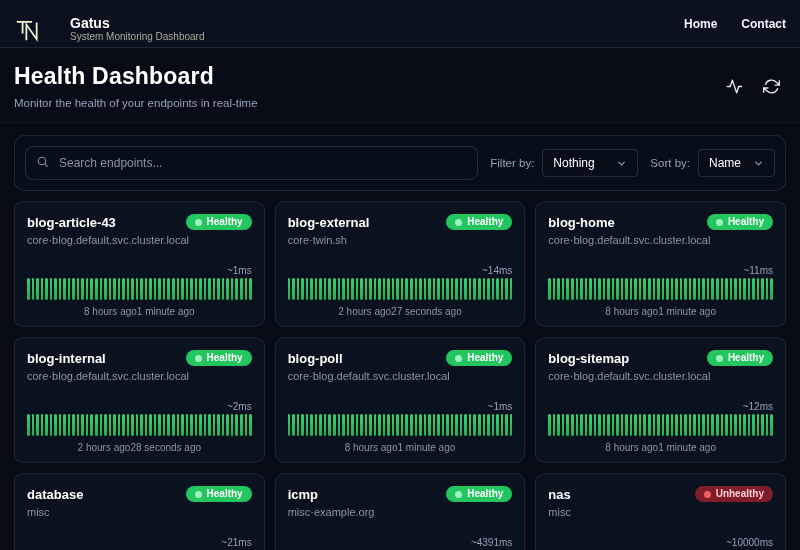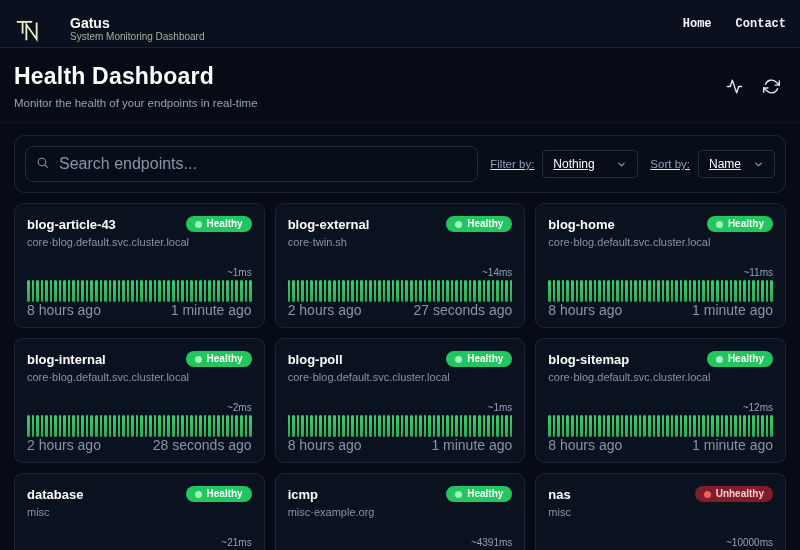--- a/index.html
+++ b/index.html
@@ -13,21 +13,21 @@
   .navbar {
     height:48px; padding:0 14px;
     display:flex; align-items:center; justify-content:space-between;
     background:#0a101d; border-bottom:1px solid rgba(148,163,184,.14);
   }
   .brand { display:flex; align-items:flex-start; gap:28px;margin-top:12px; }
   .logo { width:28px; height:28px; display:flex; align-items:center; justify-content:center; }
   .brand-text { display:flex; flex-direction:column; gap:2px; }
   .brand-name { font-size:14px; font-weight:bold; color:#ffffff; line-height:1; }
   .brand-sub { font-size:10px; color:#a9b098; line-height:1; }
-  .nav-links { display:flex; gap:24px;font-family:Liberation Mono, monospace; }
+  .nav-links { display:flex; gap:24px; }
   .nav-link { font-size:12px; font-weight:bold; color:#f1f5f9; cursor:pointer; }
   
   .hero {
     padding:15px 16px 13px 14px;
     display:flex; align-items:center; justify-content:space-between;
     border-bottom:1px solid rgba(148,163,184,.07);
   }
   .hero h1 { margin:0 0 7px; font-size:23px; font-weight:bold; color:#ffffff; letter-spacing:.2px; }
   .hero p { margin:0; font-size:11.5px; color:#94a3b8; }
   .hero-icons { display:flex; gap:20px; align-items:center; padding-right:4px; }
@@ -39,24 +39,24 @@
     background:#070d19;
     padding:10px; display:flex; align-items:center; gap:12px;
   }
   .search {
     flex:1; display:flex; align-items:center; gap:8px;
     border:1px solid rgba(148,163,184,.22); border-radius:8px;
     padding:7px 10px; background:transparent;
   }
   .search input {
     flex:1; background:transparent; border:0; outline:0;
-    color:#5eead4; font-size:16px; font-family:"Liberation Sans", sans-serif;
+    color:#5eead4; font-size:12px; font-family:"Liberation Sans", sans-serif;
   }
   .search input::placeholder { color:#8b95a7; }
-  .ctrl { display:flex; align-items:center; gap:8px;text-decoration:underline; }
+  .ctrl { display:flex; align-items:center; gap:8px; }
   .ctrl-label { font-size:11.5px; color:#94a3b8; white-space:nowrap; }
   .select {
     display:flex; align-items:center; justify-content:space-between; gap:12px;
     border:1px solid rgba(148,163,184,.22); border-radius:4px;
     padding:6px 10px; font-size:12px; color:#ffffff; cursor:pointer; white-space:nowrap;
   }
   .select-filter { min-width:96px; }
   .select-sort { min-width:62px; }
   
   .grid {
@@ -80,21 +80,21 @@
   .badge.healthy { background:#22c55e; color:#ffffff; }
   .badge.healthy .dot { background:#9ff0c2; }
   .badge.unhealthy { background:#7f1d2a; color:#fecdd3; }
   .badge.unhealthy .dot { background:#f25f5f; }
   .card-sub { margin-top:4px; font-size:11px; color:#8b95a7; display:flex; gap:0; align-items:center; }
   .response { margin-top:19px; text-align:right; font-size:10px; color:#94a3b8; }
   .bars { margin-top:2px; display:flex; gap:2px; height:22px; }
   .bar { flex:1; border-radius:1.5px; }
   .bar.G { background:linear-gradient(180deg,#38d16e 0%,#27aa52 100%); }
   .bar.R { background:linear-gradient(180deg,#ef6b6b 0%,#d94747 100%); }
-  .times { display:flex; justify-content:space-between; font-size:14px; color:#8b95a7; }
+  .times { margin-top:6px; display:flex; justify-content:center; font-size:10px; color:#8b95a7; }
 </style>
 </head>
 <body>
 
 <header class="navbar">
   <div class="brand">
     <span class="logo">
       <svg width="26" height="26" viewBox="0 0 24 24" fill="none" stroke="#e8efc9" stroke-width="1.7" stroke-linecap="square">
         <path d="M2.5 4.5h12.5"></path>
         <path d="M7 4.5v10"></path>

